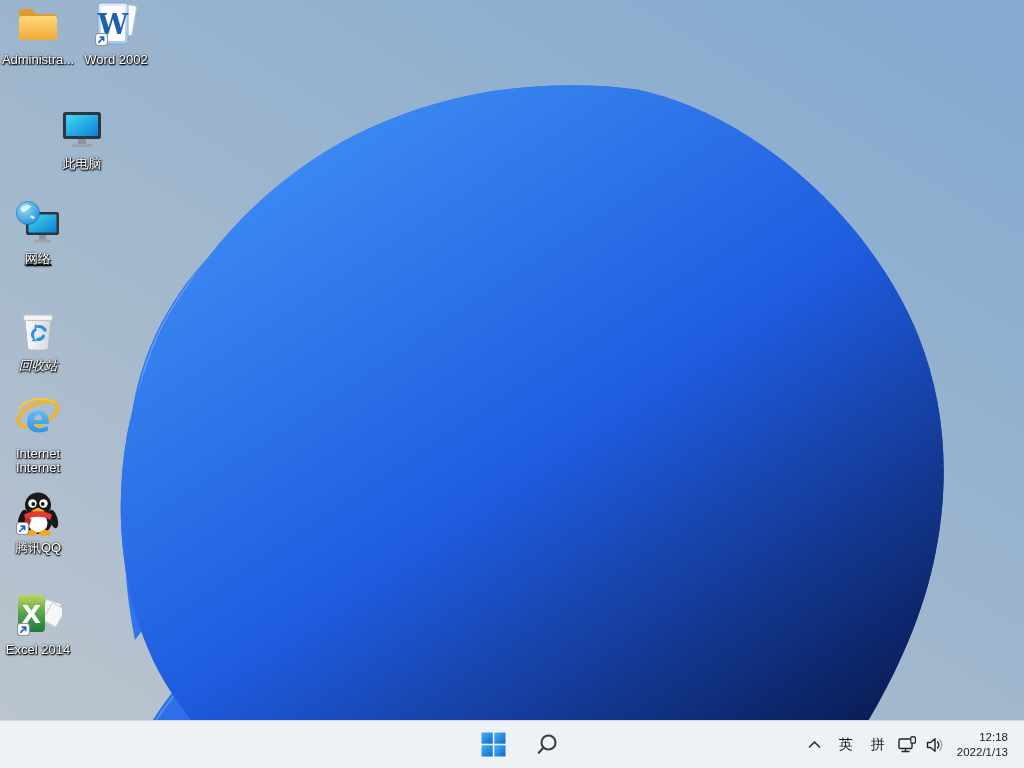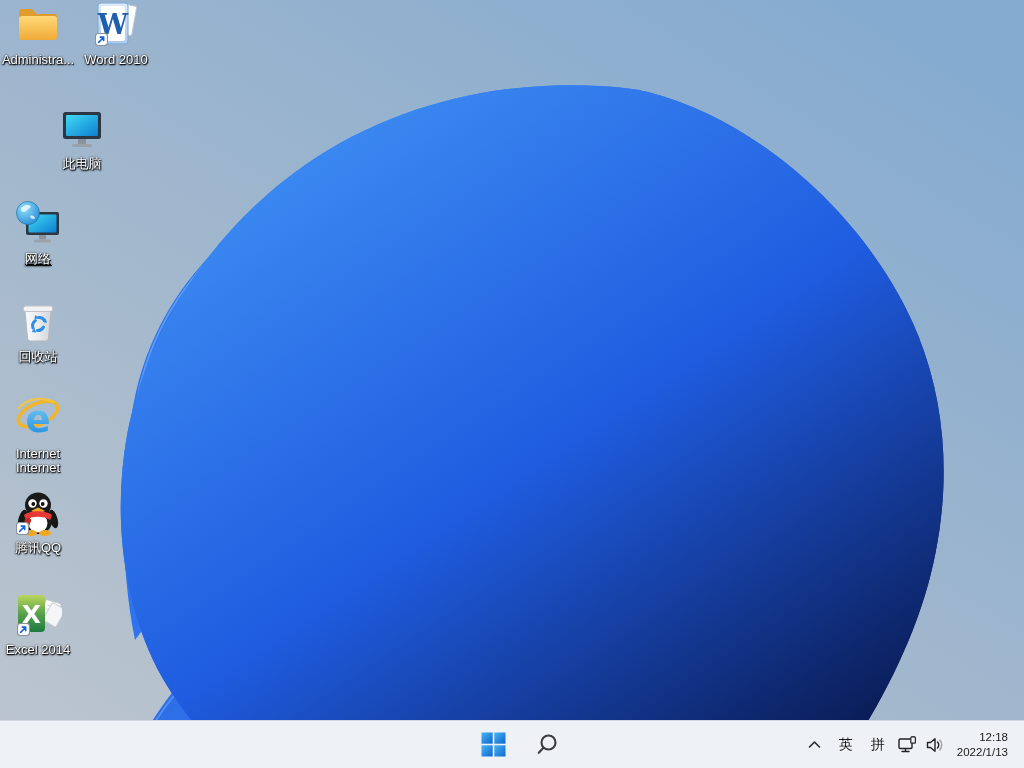--- a/index.html
+++ b/index.html
@@ -19,21 +19,21 @@
   .icon-img{width:48px;height:48px;flex:0 0 auto;}
   .icon-label{
     font-size:13px;line-height:14px;color:#fff;text-align:center;
     max-width:76px;
     text-shadow:0 1px 2px rgba(0,0,0,.95),0 0 2px rgba(0,0,0,.8),1px 1px 1px rgba(0,0,0,.85);
   }
   .cell-admin{left:0;top:4;}
   .cell-word{left:78px;top:4;}
   .cell-pc{left:0;top:104px;padding-left:44px;}
   .cell-net{left:0;top:199px;text-decoration:underline;}
-  .cell-bin{left:0;top:297px;}
+  .cell-bin{left:0;top:306px;font-style:italic;}
   .cell-ie{left:0;top:394px;}
   .cell-qq{left:0;top:488px;}
   .cell-excel{left:0;top:590px;}
 
   
   .taskbar{
     position:absolute;left:0;right:0;bottom:0;height:47px;
     background:#eef1f6;border-top:1px solid rgba(110,125,145,.22);
   }
   .taskbar-center{
@@ -193,21 +193,21 @@
   <div class="icon-cell cell-word">
     <svg class="icon-img" viewBox="0 0 48 48">
       <g transform="rotate(10 36 22)">
         <rect x="25" y="5" width="17" height="30" rx="2" fill="#fdfdfd" stroke="#b9c6d6"></rect>
       </g>
       <rect x="6" y="3" width="30" height="41" rx="3" fill="url(#gWordFrame)" stroke="#7fa8d6"></rect>
       <rect x="9" y="6" width="24" height="35" rx="2" fill="#fff"></rect>
       <text x="21" y="34" font-size="27" font-weight="bold" fill="#1f5fae" text-anchor="middle" font-family="'DejaVu Serif',serif">W</text>
       <use href="#shortcut" x="3" y="33" width="13" height="13"></use>
     </svg>
-    <span class="icon-label">Word 2010</span>
+    <span class="icon-label">Word 2002</span>
   </div>
 
   <div class="icon-cell cell-pc">
     <svg class="icon-img" viewBox="0 0 48 48">
       <rect x="5" y="8" width="38" height="27" rx="2.5" fill="#2b3844"></rect>
       <rect x="8" y="11" width="32" height="21" rx="1" fill="url(#gScreen)"></rect>
       <rect x="20" y="35" width="8" height="5" fill="#8b939c"></rect>
       <rect x="14" y="40" width="20" height="3" rx="1.5" fill="#9aa2ab"></rect>
     </svg>
     <span class="icon-label">此电脑</span>

